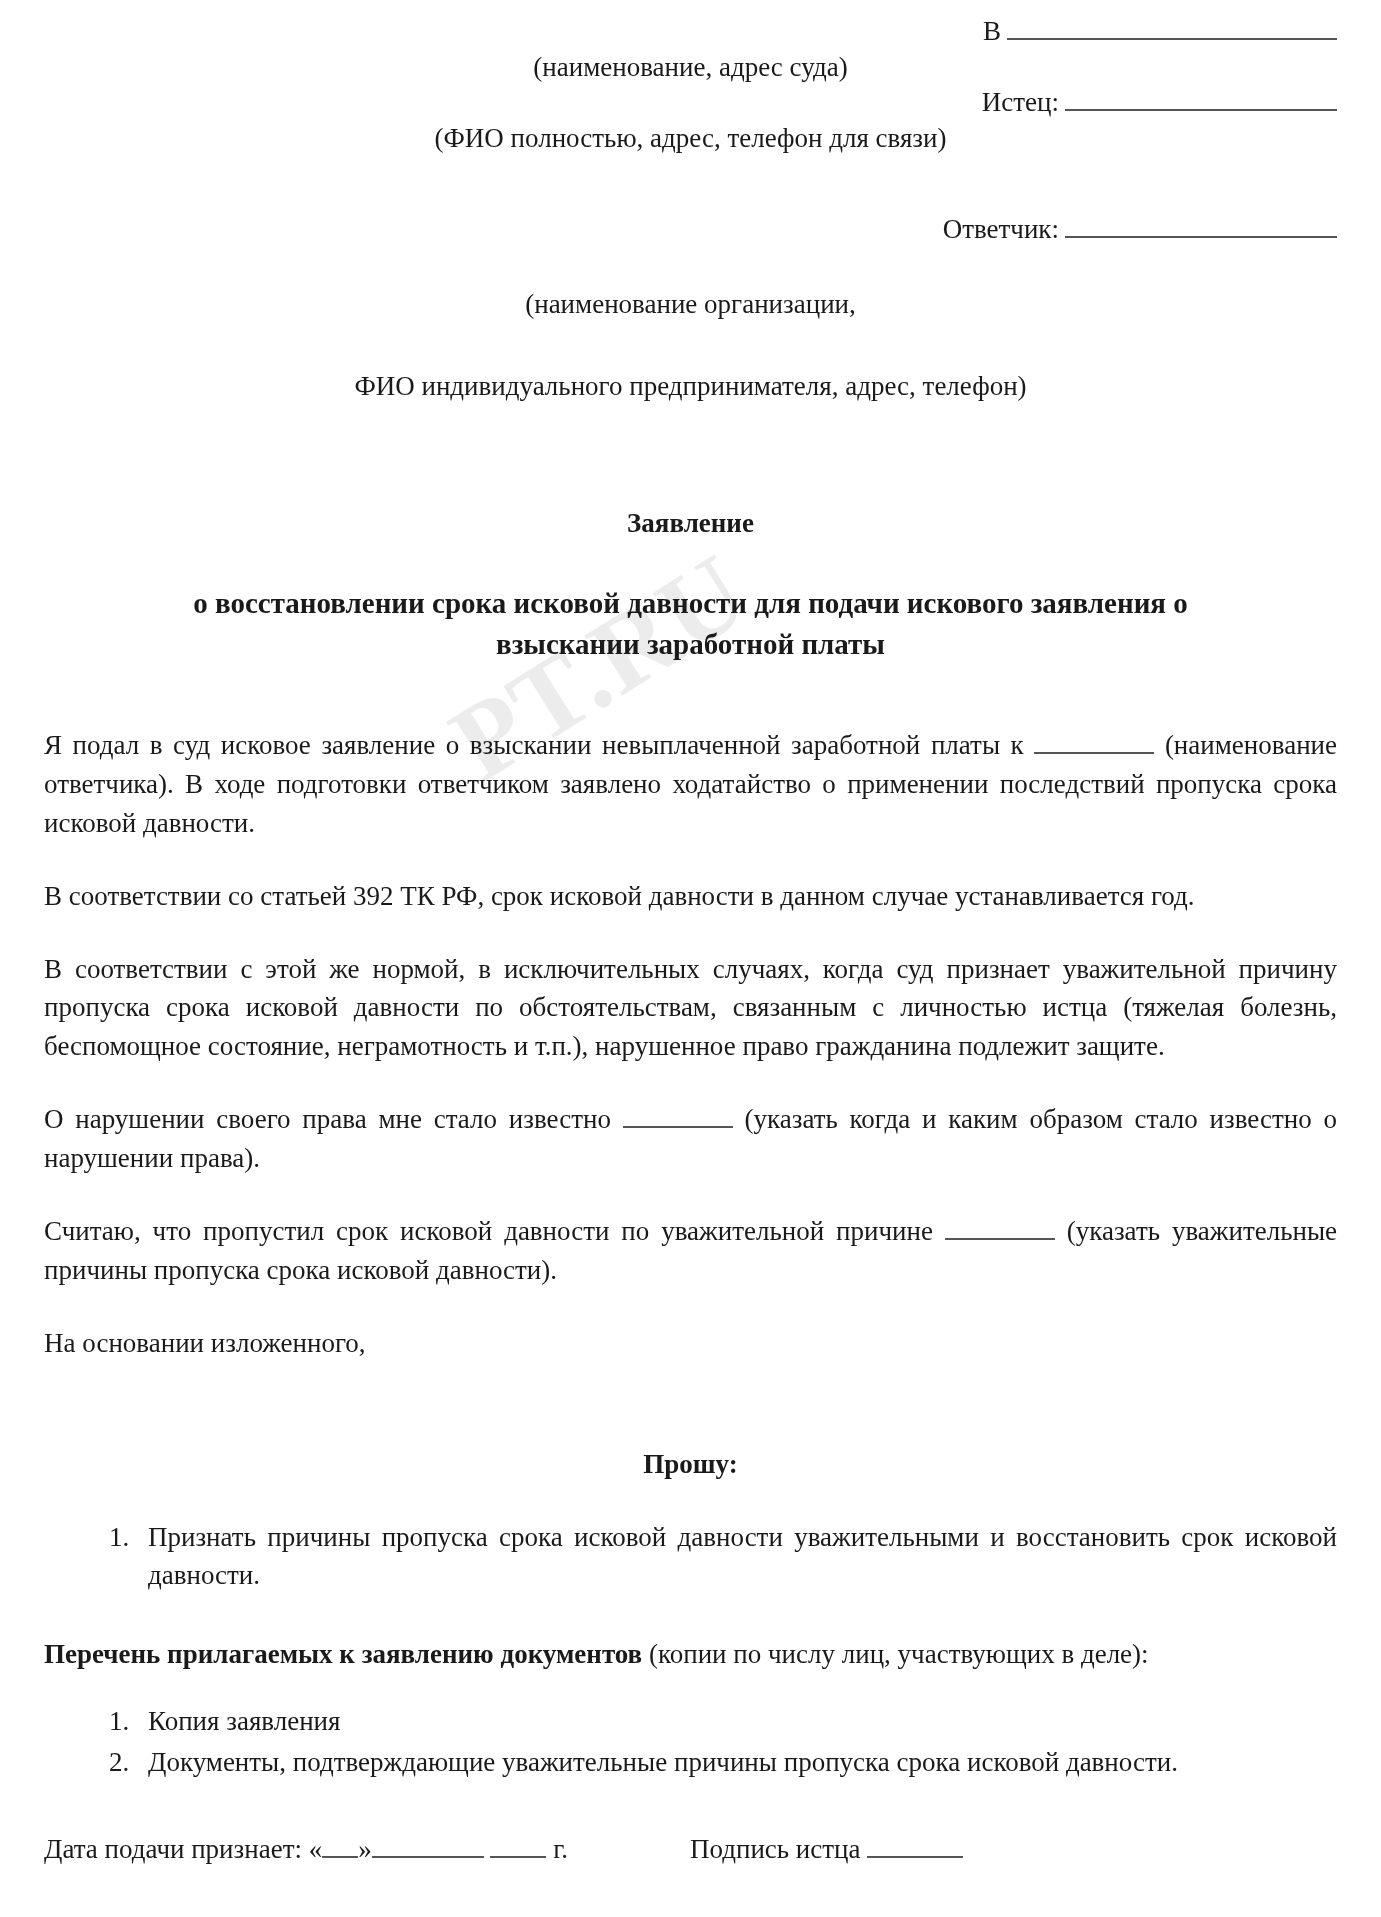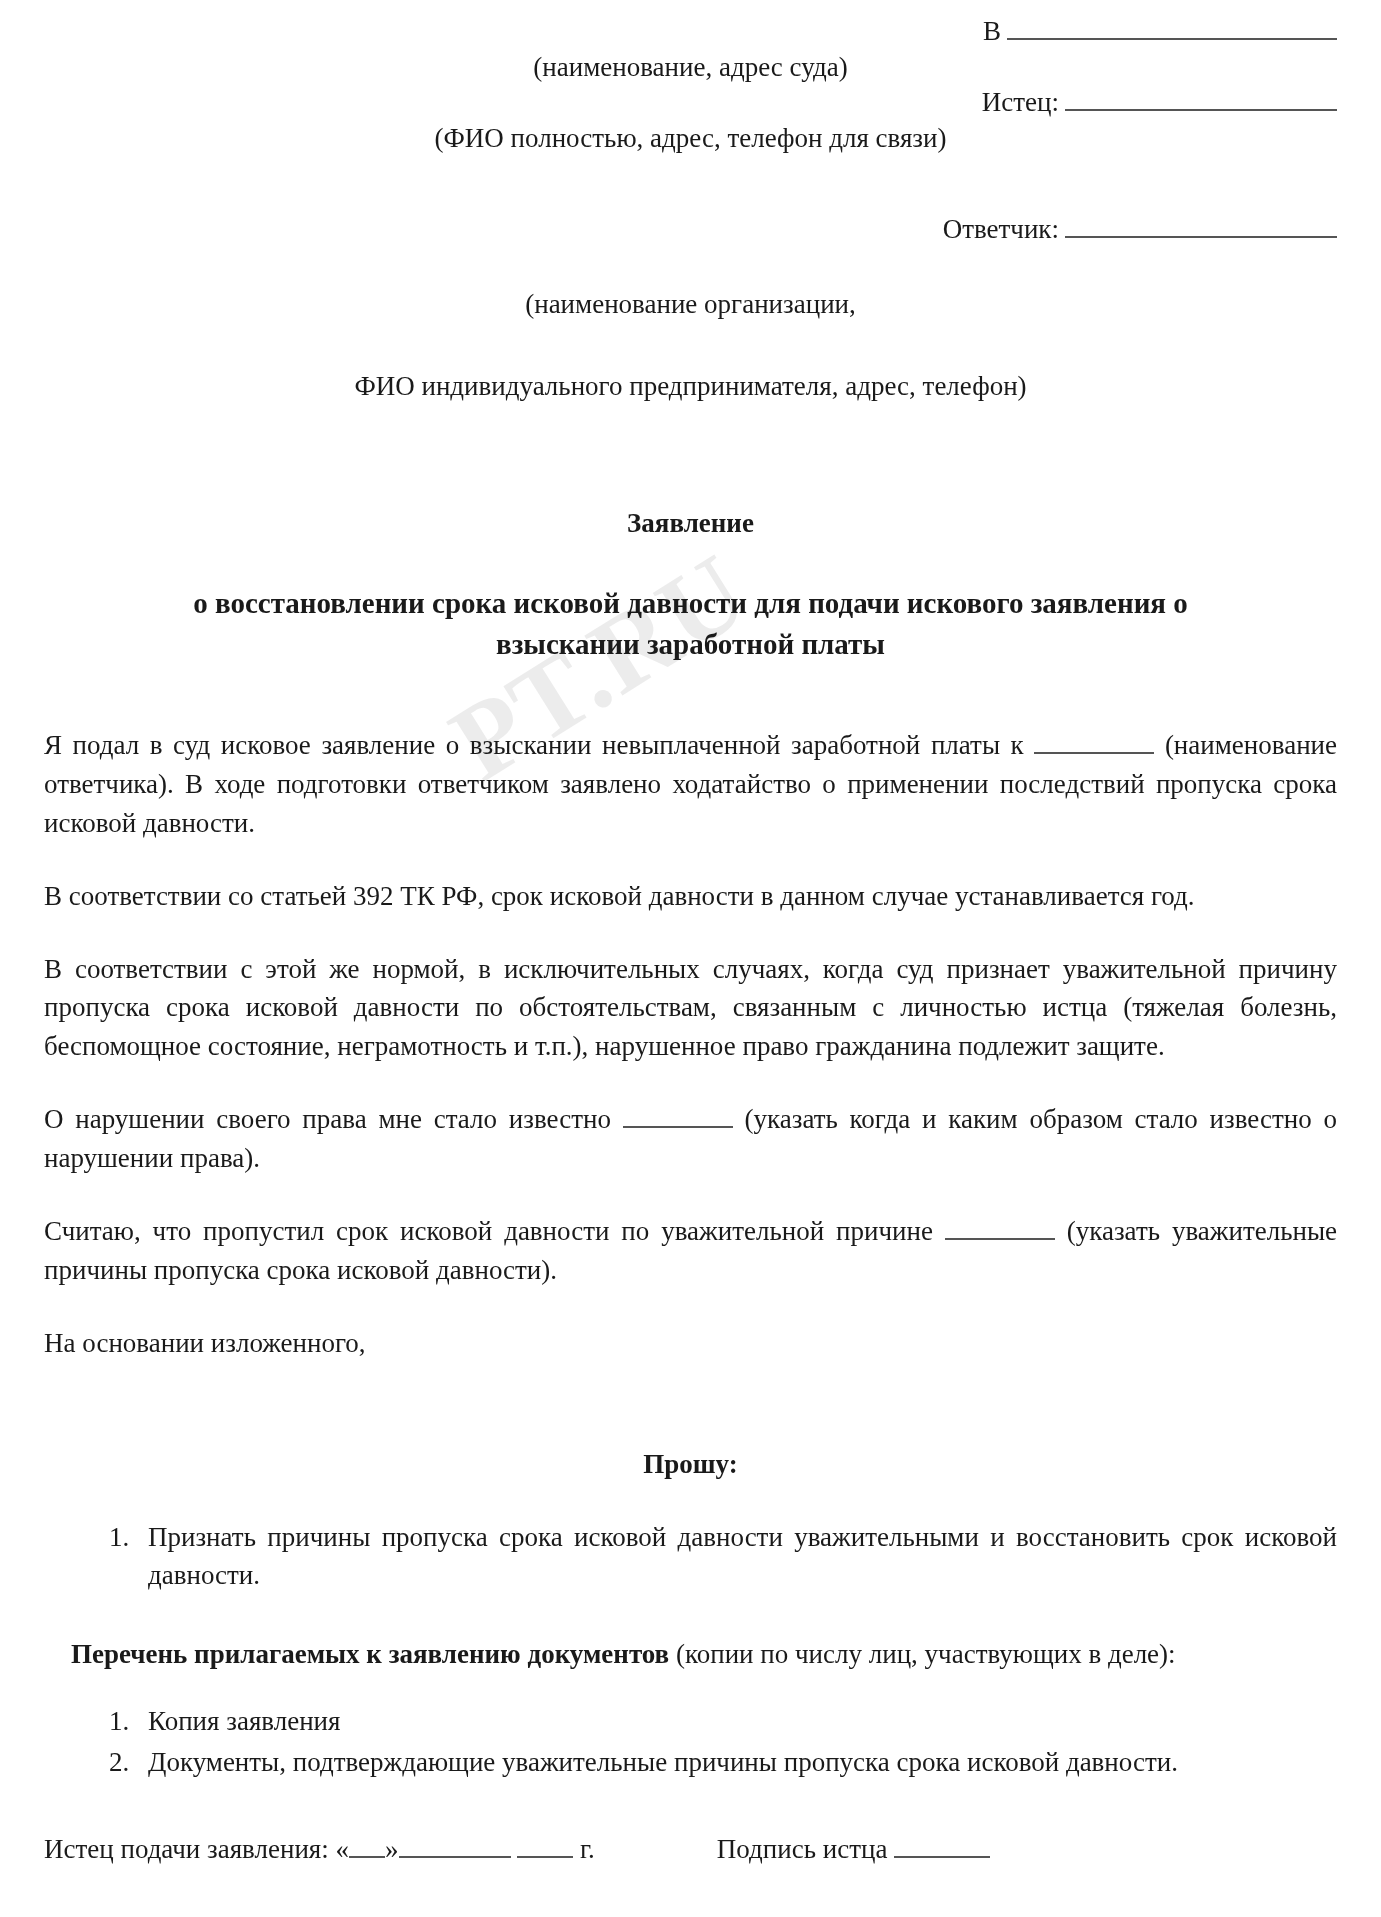--- a/index.html
+++ b/index.html
@@ -136,21 +136,21 @@
   }
   ol.numbered li { margin-bottom: 2px; padding-left: 12px; }
   ol.docs { margin-top: 28px; }
   ol.docs li { text-align: left; }
 
   .attach-head {
     font-size: 27px;
     line-height: 1.44;
     margin-top: 40px;
   }
-  .attach-head b { font-weight: 700; margin-left: 27px; }
+  .attach-head b { font-weight: 700; }
 
   .footer-row {
     display: flex;
     font-size: 27px;
     margin-top: 52px;
     align-items: baseline;
   }
   .footer-left { white-space: nowrap; }
   .footer-right { margin-left: 122px; white-space: nowrap; }
   .blank-sm { display:inline-block; border-bottom: 2px solid #555; height:1px; }
@@ -230,21 +230,21 @@
       <b>Перечень прилагаемых к заявлению документов</b><span> (копии по числу лиц, участвующих в деле):</span>
     </div>
 
     <ol class="numbered docs">
       <li>Копия заявления</li>
       <li>Документы, подтверждающие уважительные причины пропуска срока исковой давности.</li>
     </ol>
 
     <div class="footer-row">
       <span class="footer-left">
-        <span>Истец подачи заявления: «</span><span class="blank-sm bw-36"></span><span>»</span><span class="blank-sm bw-112"></span> <span class="blank-sm bw-56"></span> <span>г.</span>
+        <span>Дата подачи признает: «</span><span class="blank-sm bw-36"></span><span>»</span><span class="blank-sm bw-112"></span> <span class="blank-sm bw-56"></span> <span>г.</span>
       </span>
       <span class="footer-right">
         <span>Подпись истца</span> <span class="blank-sm bw-96"></span>
       </span>
     </div>
 
   </div>
 </div>
 
 </body></html>

